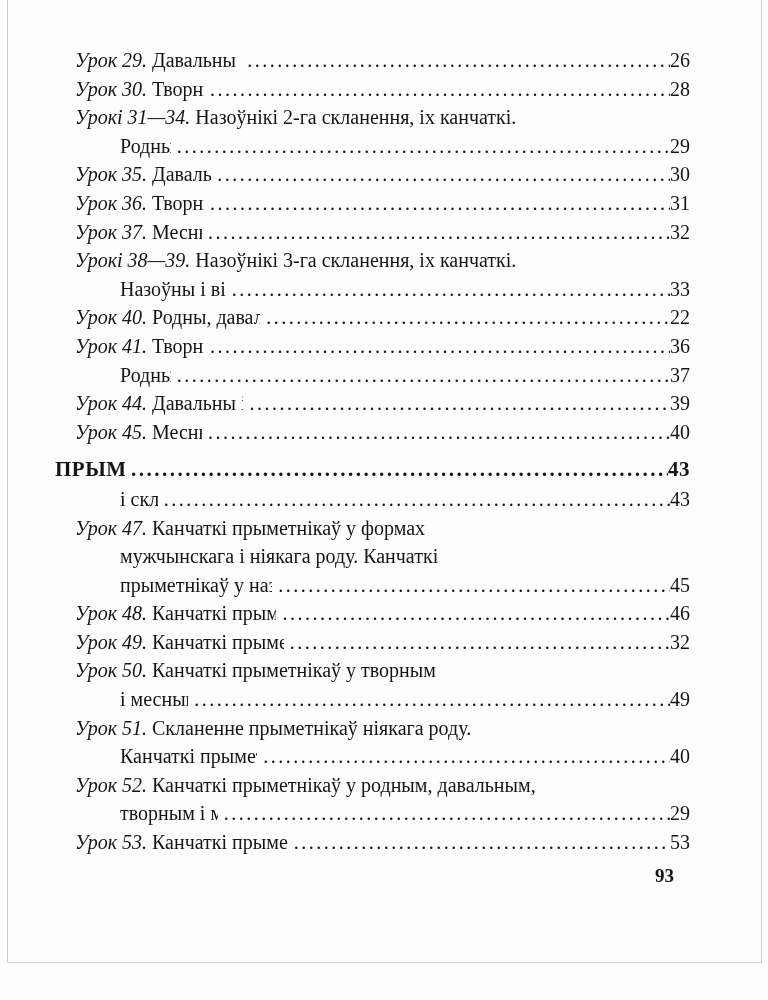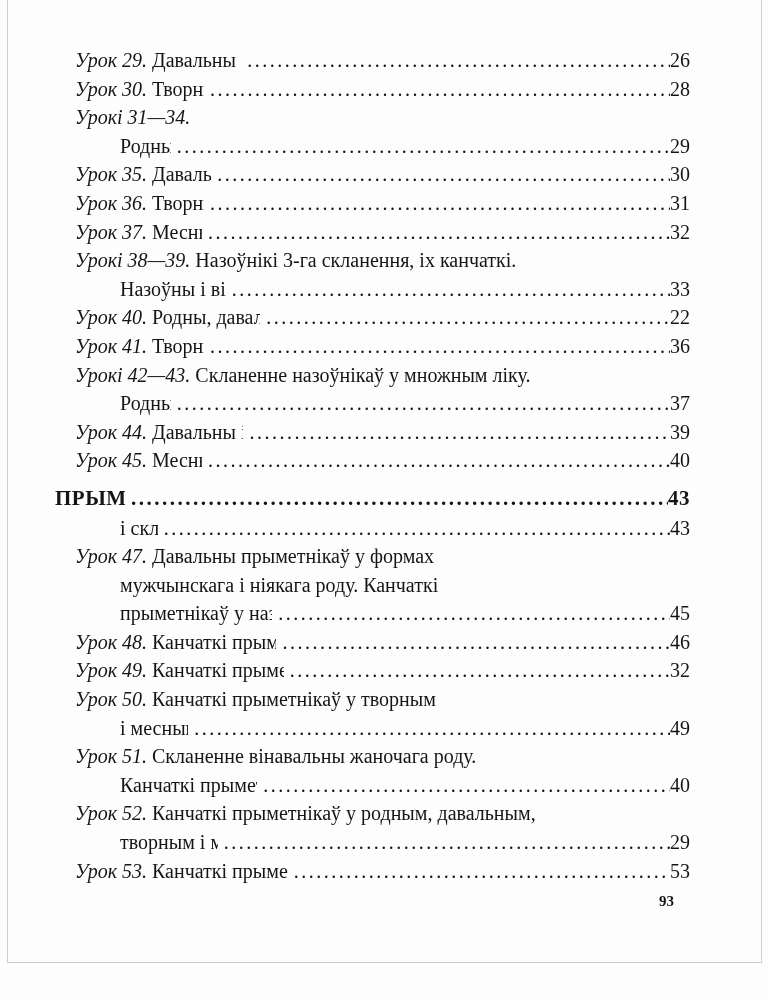--- a/index.html
+++ b/index.html
@@ -49,21 +49,21 @@
     letter-spacing: 2.5px;
     padding: 0 2px 0 6px;
     min-width: 12px;
   }
   .pgnum { flex: 0 0 auto; }
   .folio {
     text-align: right;
     padding-right: 94px;
     margin-top: 8px;
     font-weight: bold;
-    font-size: 15px;
+    font-size: 19px;
   }
 </style>
 </head>
 <body>
 
 <div class="page">
   <div class="frame"></div>
   <div class="toc">
       <div class="entry lesson">
         <div class="line first-line">
@@ -77,20 +77,21 @@
         <div class="line first-line">
           <span class="label">Урок 30.&nbsp;</span>
           <span class="text">Творны склон</span>
           <span class="leader">............................................................................................................................................</span>
           <span class="pgnum">28</span>
         </div>
       </div>
       <div class="entry lesson">
         <div class="line first-line">
           <span class="label">Урокі 31—34.&nbsp;</span>
+          <span class="text">Назоўнікі 2-га скланення, іх канчаткі.</span>
         </div>
         <div class="line cont-line">
           <span class="text">Родны склон</span>
           <span class="leader">............................................................................................................................................</span>
           <span class="pgnum">29</span>
         </div>
       </div>
       <div class="entry lesson">
         <div class="line first-line">
           <span class="label">Урок 35.&nbsp;</span>
@@ -136,24 +137,20 @@
       </div>
       <div class="entry lesson">
         <div class="line first-line">
           <span class="label">Урок 41.&nbsp;</span>
           <span class="text">Творны склон</span>
           <span class="leader">............................................................................................................................................</span>
           <span class="pgnum">36</span>
         </div>
       </div>
       <div class="entry lesson">
-        <div class="line first-line">
-          <span class="label">Урокі 42—43.&nbsp;</span>
-          <span class="text">Скланенне назоўнікаў у множным ліку.</span>
-        </div>
         <div class="line cont-line">
           <span class="text">Родны склон</span>
           <span class="leader">............................................................................................................................................</span>
           <span class="pgnum">37</span>
         </div>
       </div>
       <div class="entry lesson">
         <div class="line first-line">
           <span class="label">Урок 44.&nbsp;</span>
           <span class="text">Давальны і творны склоны</span>
@@ -179,21 +176,21 @@
       <div class="entry lesson">
         <div class="line cont-line">
           <span class="text">і склонах</span>
           <span class="leader">............................................................................................................................................</span>
           <span class="pgnum">43</span>
         </div>
       </div>
       <div class="entry lesson">
         <div class="line first-line">
           <span class="label">Урок 47.&nbsp;</span>
-          <span class="text">Давальны прыметнікаў у формах</span>
+          <span class="text">Канчаткі прыметнікаў у формах</span>
         </div>
         <div class="line cont-line">
           <span class="text">мужчынскага і ніякага роду. Канчаткі</span>
         </div>
         <div class="line cont-line">
           <span class="text">прыметнікаў у назоўным і вінавальным склонах</span>
           <span class="leader">............................................................................................................................................</span>
           <span class="pgnum">45</span>
         </div>
       </div>
@@ -220,21 +217,21 @@
         </div>
         <div class="line cont-line">
           <span class="text">і месным склонах</span>
           <span class="leader">............................................................................................................................................</span>
           <span class="pgnum">49</span>
         </div>
       </div>
       <div class="entry lesson">
         <div class="line first-line">
           <span class="label">Урок 51.&nbsp;</span>
-          <span class="text">Скланенне вінавальны жаночага роду.</span>
+          <span class="text">Скланенне прыметнікаў ніякага роду.</span>
         </div>
         <div class="line cont-line">
           <span class="text">Канчаткі прыметнікаў у назоўным склоне</span>
           <span class="leader">............................................................................................................................................</span>
           <span class="pgnum">40</span>
         </div>
       </div>
       <div class="entry lesson">
         <div class="line first-line">
           <span class="label">Урок 52.&nbsp;</span>

